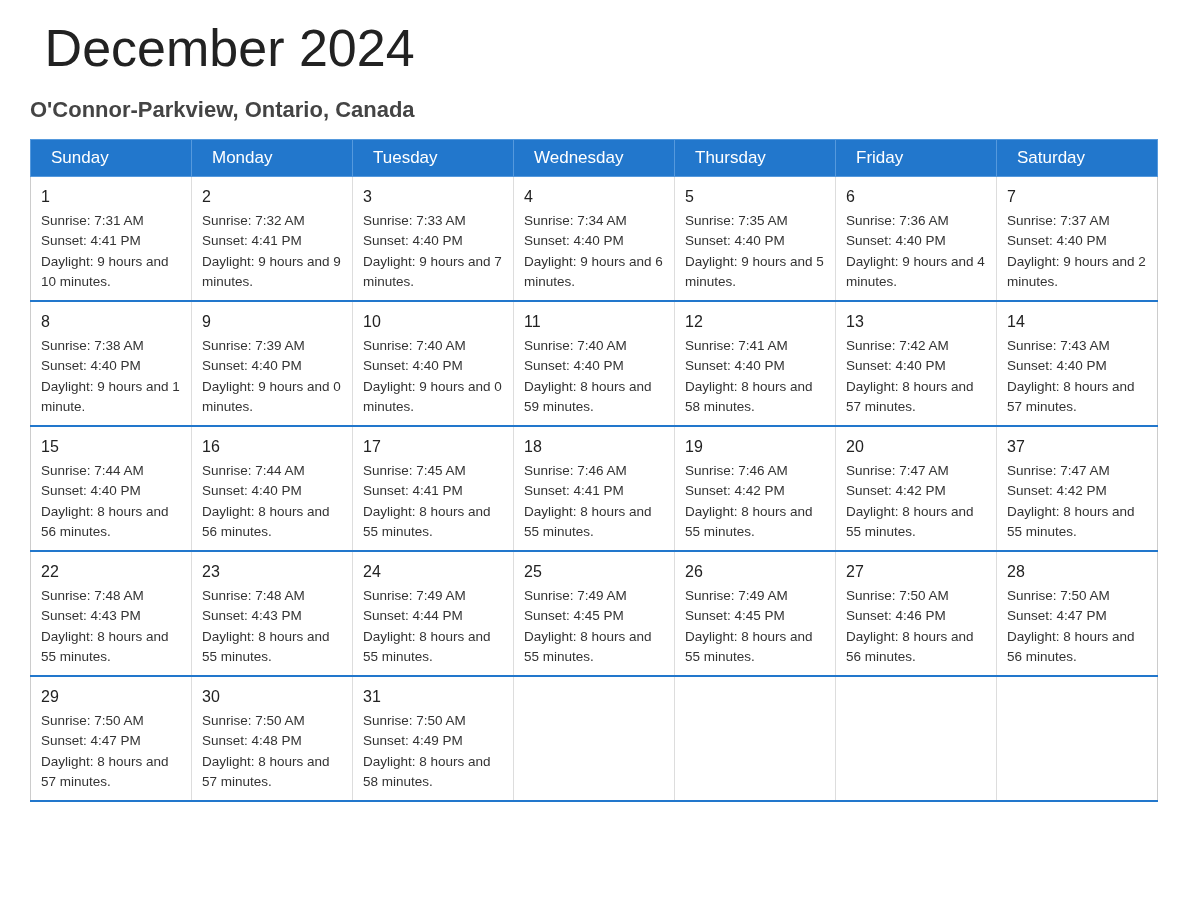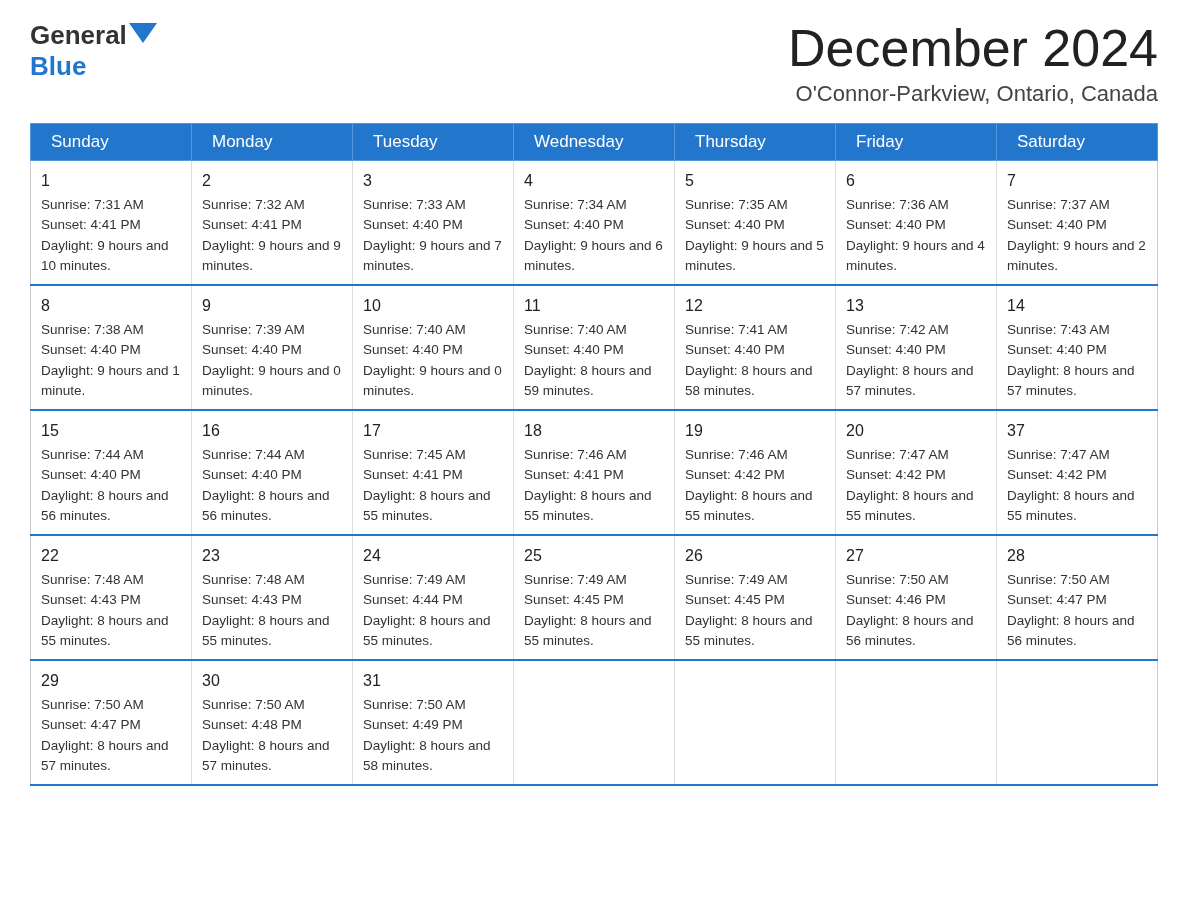--- a/index.html
+++ b/index.html
@@ -39,21 +39,22 @@
     }
     .month-title {
       font-size: 52px;
       font-weight: normal;
       color: #222;
       line-height: 1.1;
     }
     .location-title {
       font-size: 22px;
       color: #444;
-      margin-top: 4px;
+      margin-top: 20px;
+      font-weight: bold;
     }
     table {
       width: 100%;
       border-collapse: collapse;
       table-layout: fixed;
     }
     thead tr {
       background-color: #2277cc;
     }
     thead th {
@@ -96,33 +97,20 @@
     }
     tbody tr:last-child {
       border-bottom: 2px solid #2277cc;
       padding-left: 23px;
     }
   </style>
 </head>
 <body>
 
 <div class="header">
-  <div class="logo-area">
-    <div class="logo-row">
-      <span class="logo-text-general">General</span>
-      <div style="position:relative; display:inline-block; margin-left:2px;">
-        <svg width="28" height="22" viewBox="0 0 28 22">
-          <polygon points="14,20 0,0 28,0" fill="#2277cc"></polygon>
-        </svg>
-      </div>
-    </div>
-    <div>
-      <span class="logo-text-blue">Blue</span>
-    </div>
-  </div>
   <div class="title-area">
     <div class="month-title">December 2024</div>
     <div class="location-title">O'Connor-Parkview, Ontario, Canada</div>
   </div>
 </div>
 
 <table>
   <thead>
     <tr>
     <th>Sunday</th>

